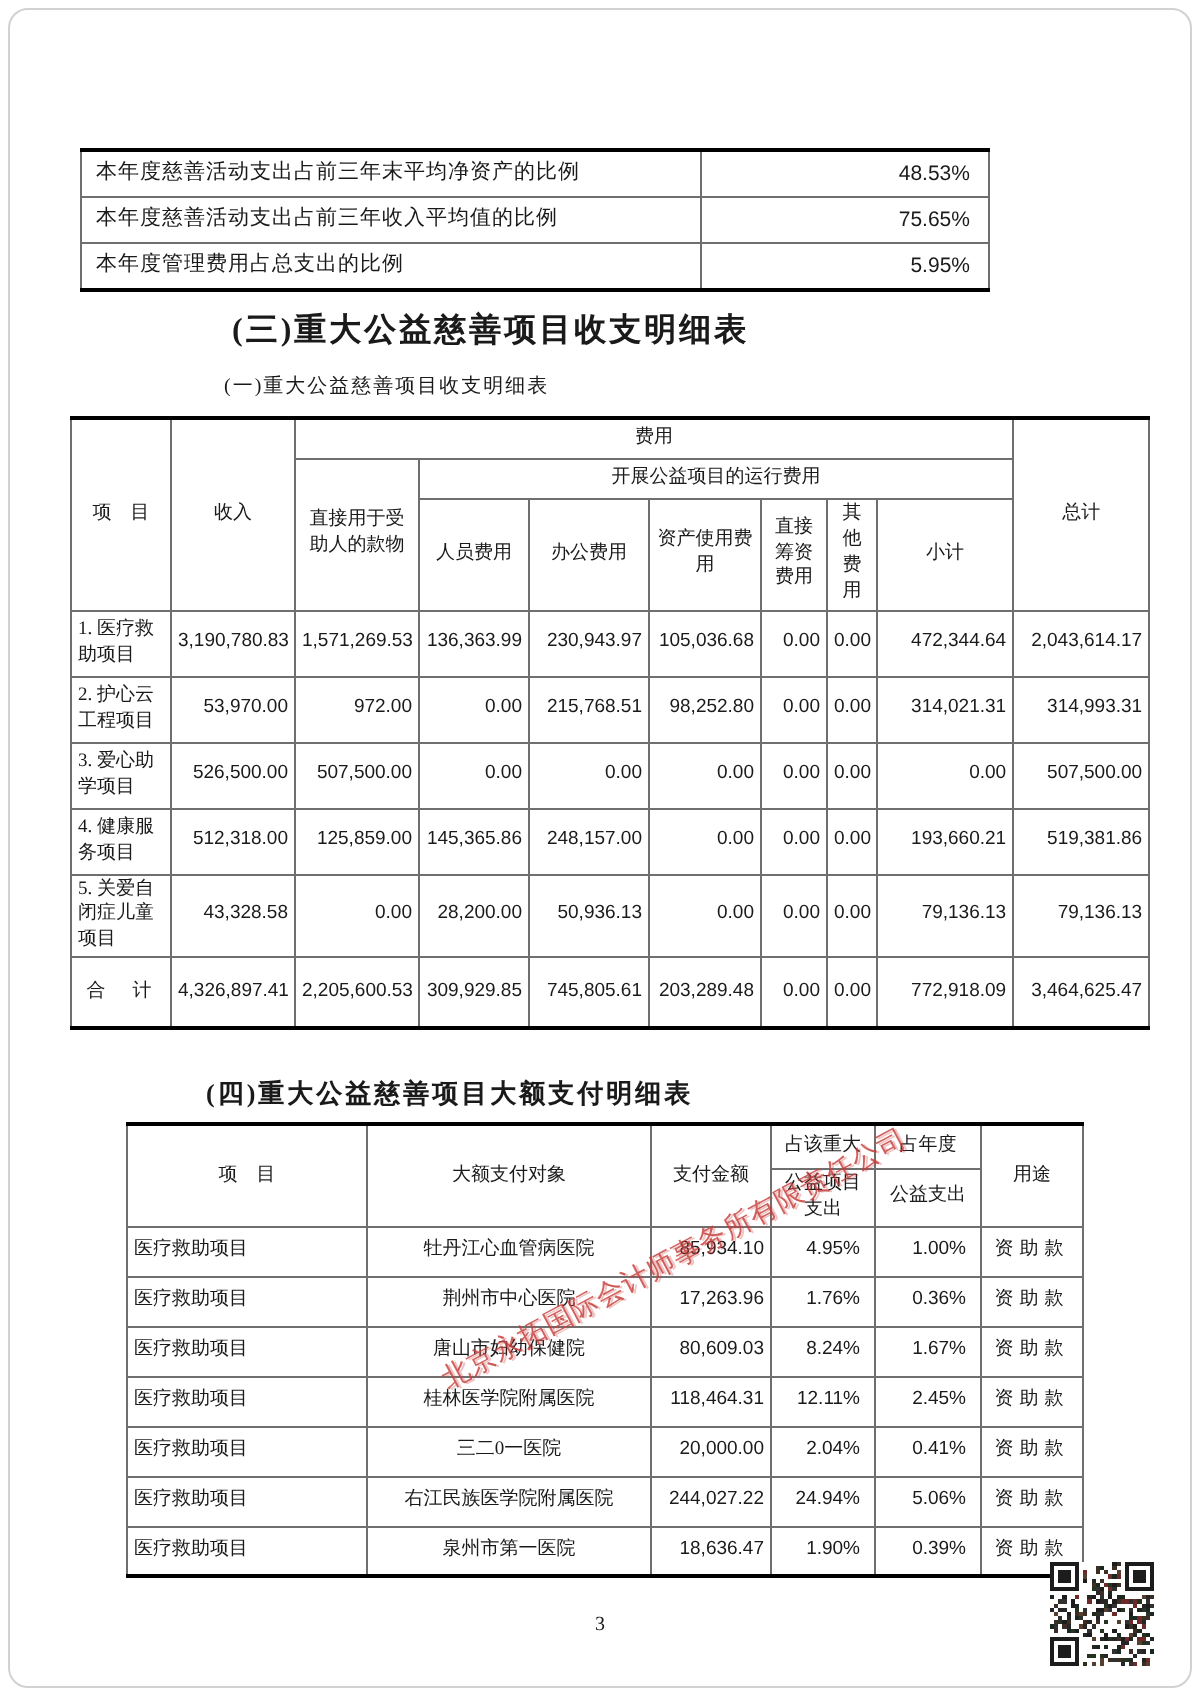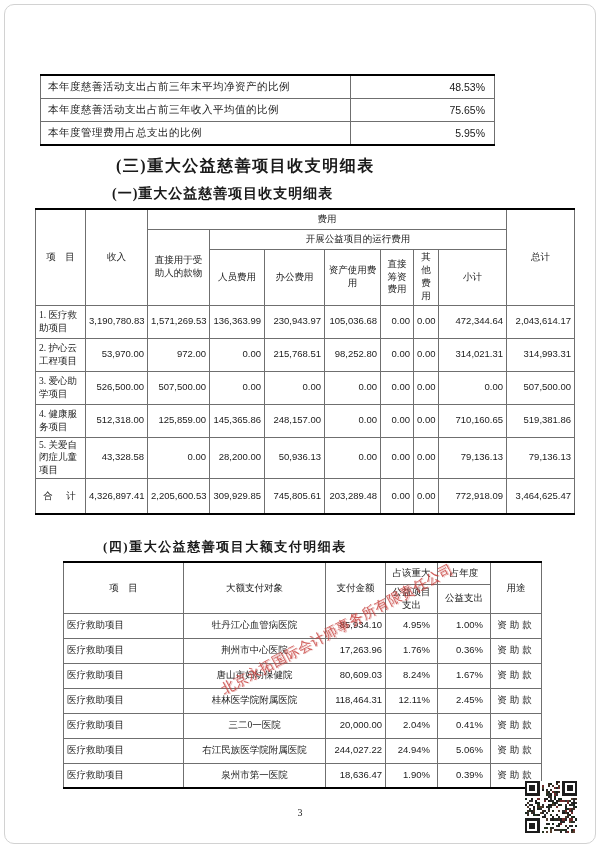--- a/index.html
+++ b/index.html
@@ -39,21 +39,21 @@
   .ratio-table td{font-size:10.5px;height:20px;}
   .ratio-table .lab{padding-left:7px;letter-spacing:0.5px;}
   .ratio-table .val{padding-right:9px;}
   
   .h-bold{
     margin:12px 0 0 116px;
     font-size:16px;font-weight:bold;letter-spacing:1.5px;line-height:16px;
   }
   .h-sub{
     margin:12px 0 0 112px;
-    font-size:14px;font-weight:bold;letter-spacing:1px;line-height:16px;
+    font-size:10px;font-weight:normal;letter-spacing:1px;line-height:16px;
   }
   .h-bold2{margin:24px 0 0 103px;font-size:13px;font-weight:bold;letter-spacing:1.5px;line-height:16px;}
   
   .income-table{margin:6px 0 0 35px;width:539px;}
   .income-table thead tr.hr1{height:20px;}
   .income-table thead tr.hr2{height:20px;}
   .income-table thead tr.hr3{height:56px;}
   .income-table tbody tr{height:33px;}
   .income-table tr.total{height:36px;margin-top:30px;}
   .income-table .lbl{padding-left:3px;}
@@ -191,21 +191,21 @@
 
         <tr>
           <td class="l lbl">4. 健康服务项目</td>
           <td class="r num">512,318.00</td>
           <td class="r num">125,859.00</td>
           <td class="r num">145,365.86</td>
           <td class="r num">248,157.00</td>
           <td class="r num">0.00</td>
           <td class="r num">0.00</td>
           <td class="r num">0.00</td>
-          <td class="r num">710,160.65</td>
+          <td class="r num">193,660.21</td>
           <td class="r num">519,381.86</td>
         </tr>
 
         <tr>
           <td class="l lbl">5. 关爱自闭症儿童项目</td>
           <td class="r num">43,328.58</td>
           <td class="r num">0.00</td>
           <td class="r num">28,200.00</td>
           <td class="r num">50,936.13</td>
           <td class="r num">0.00</td>

